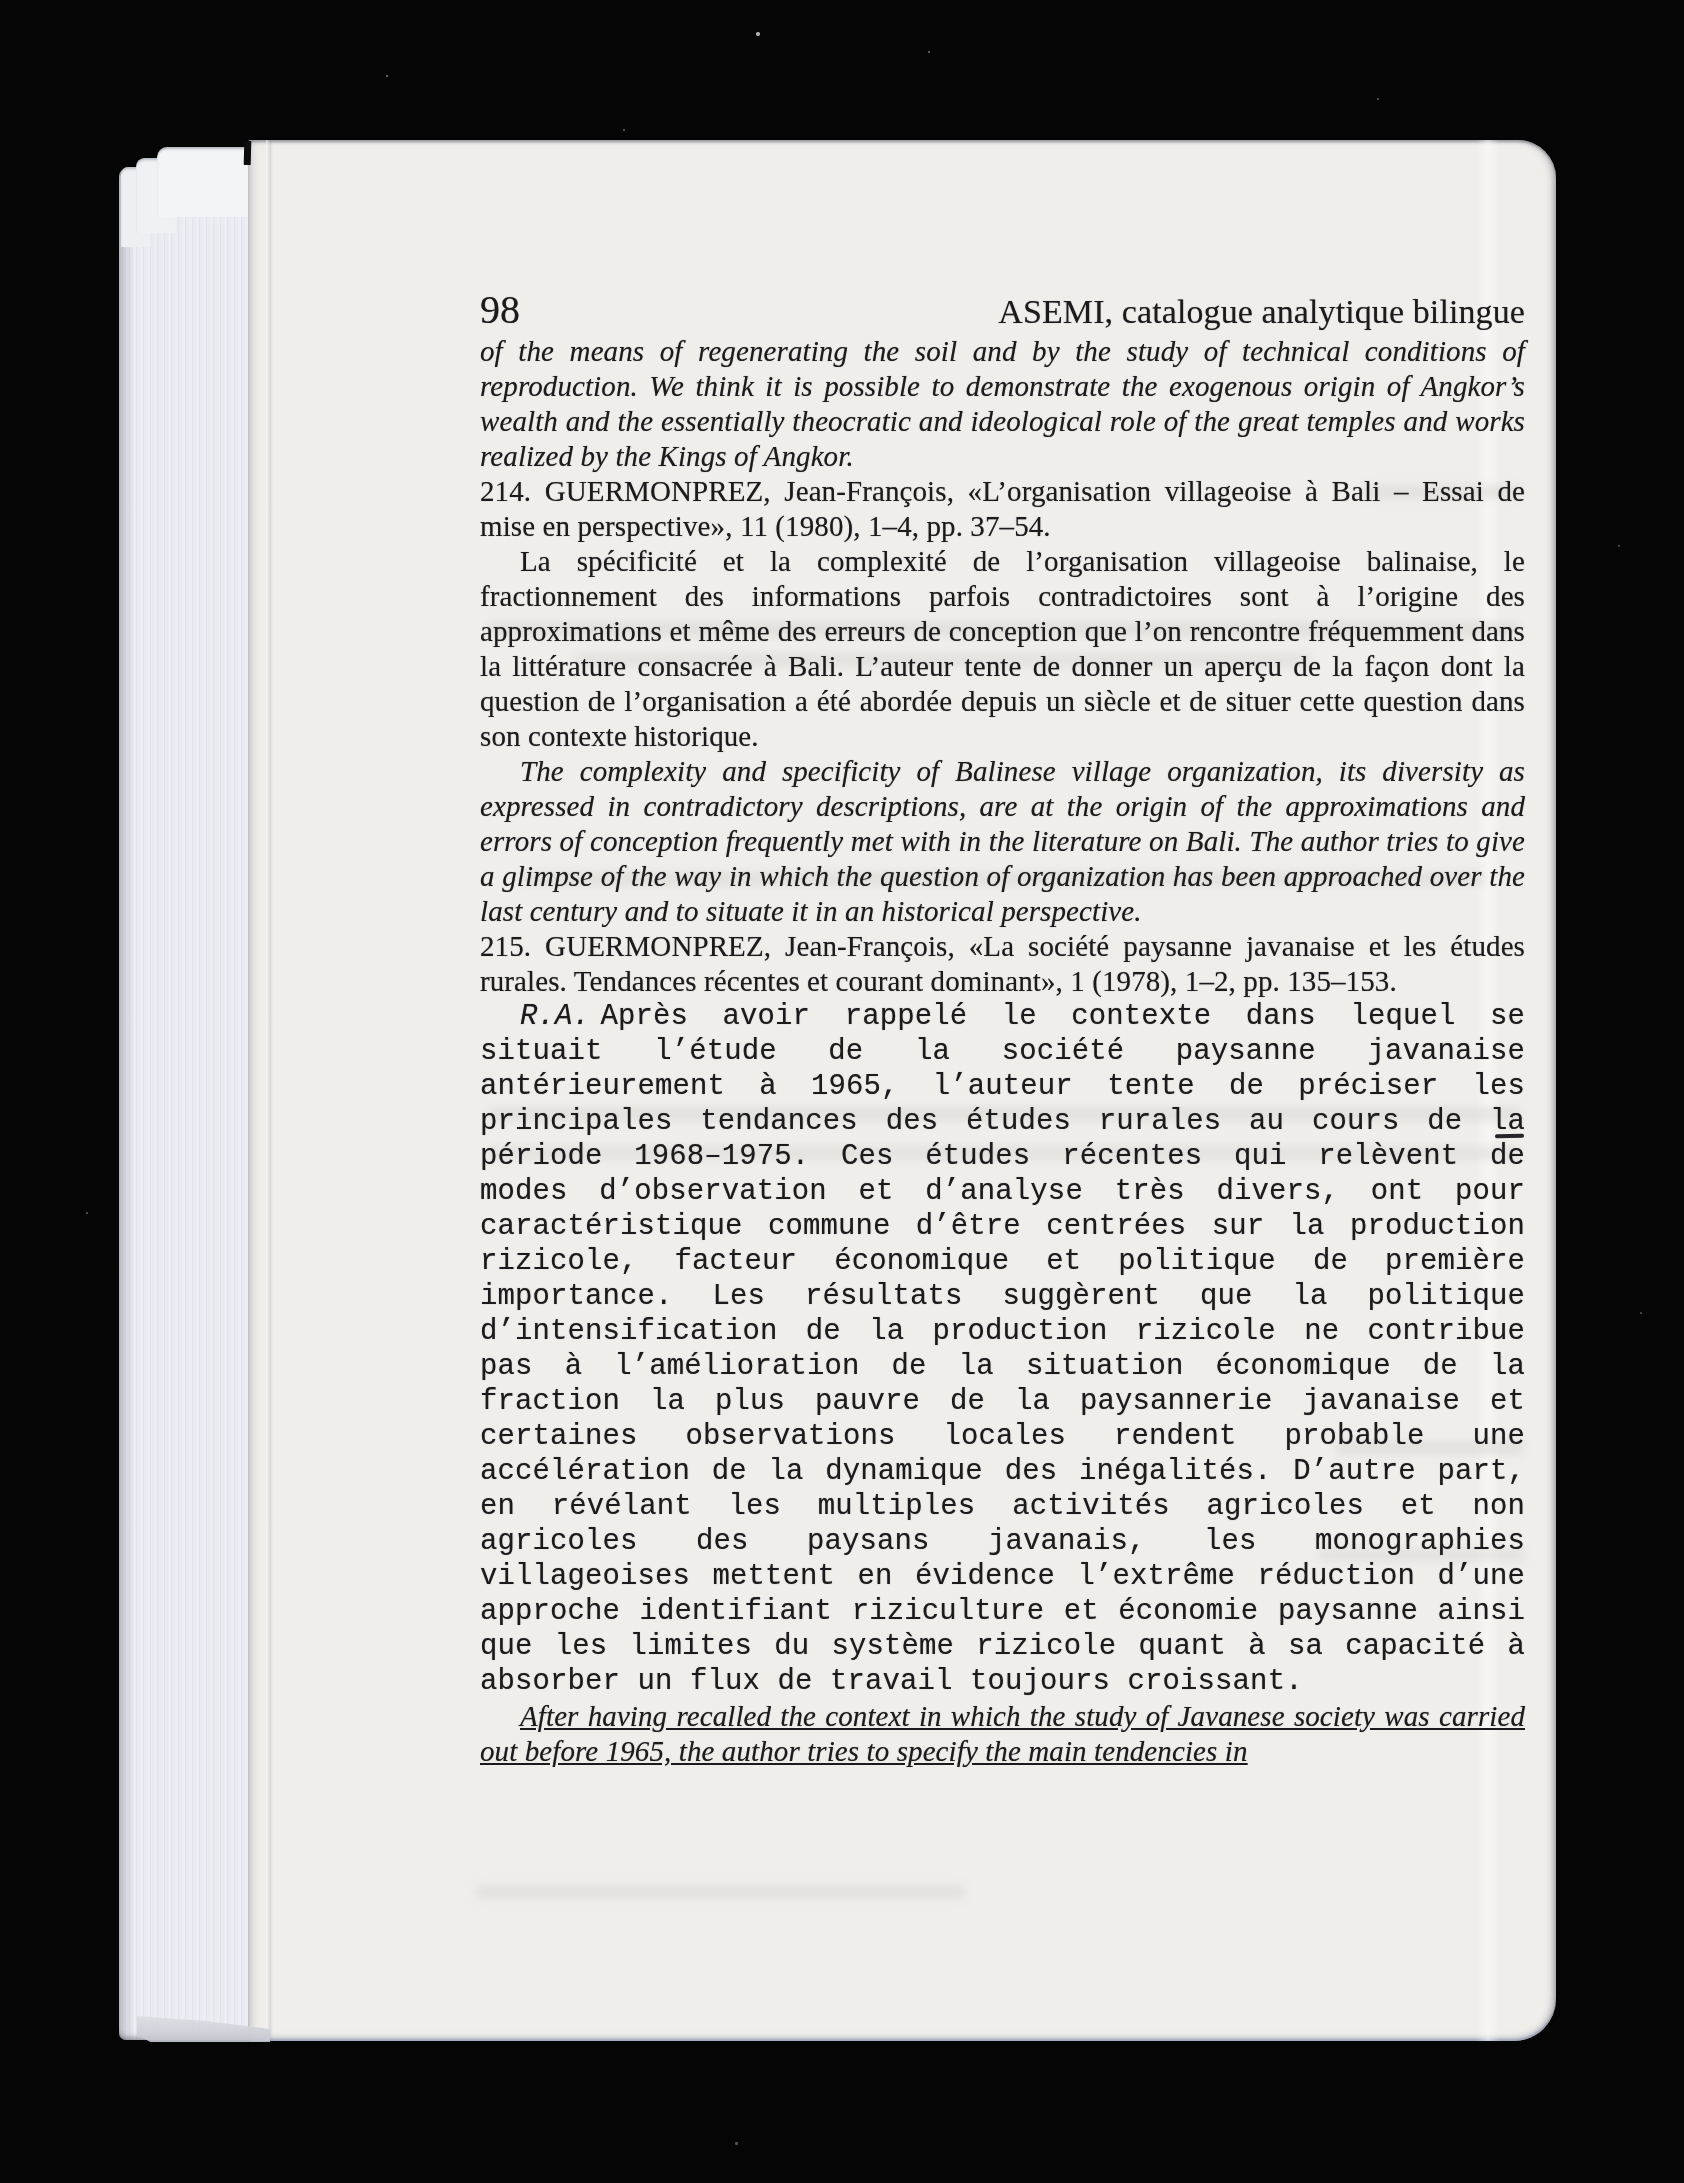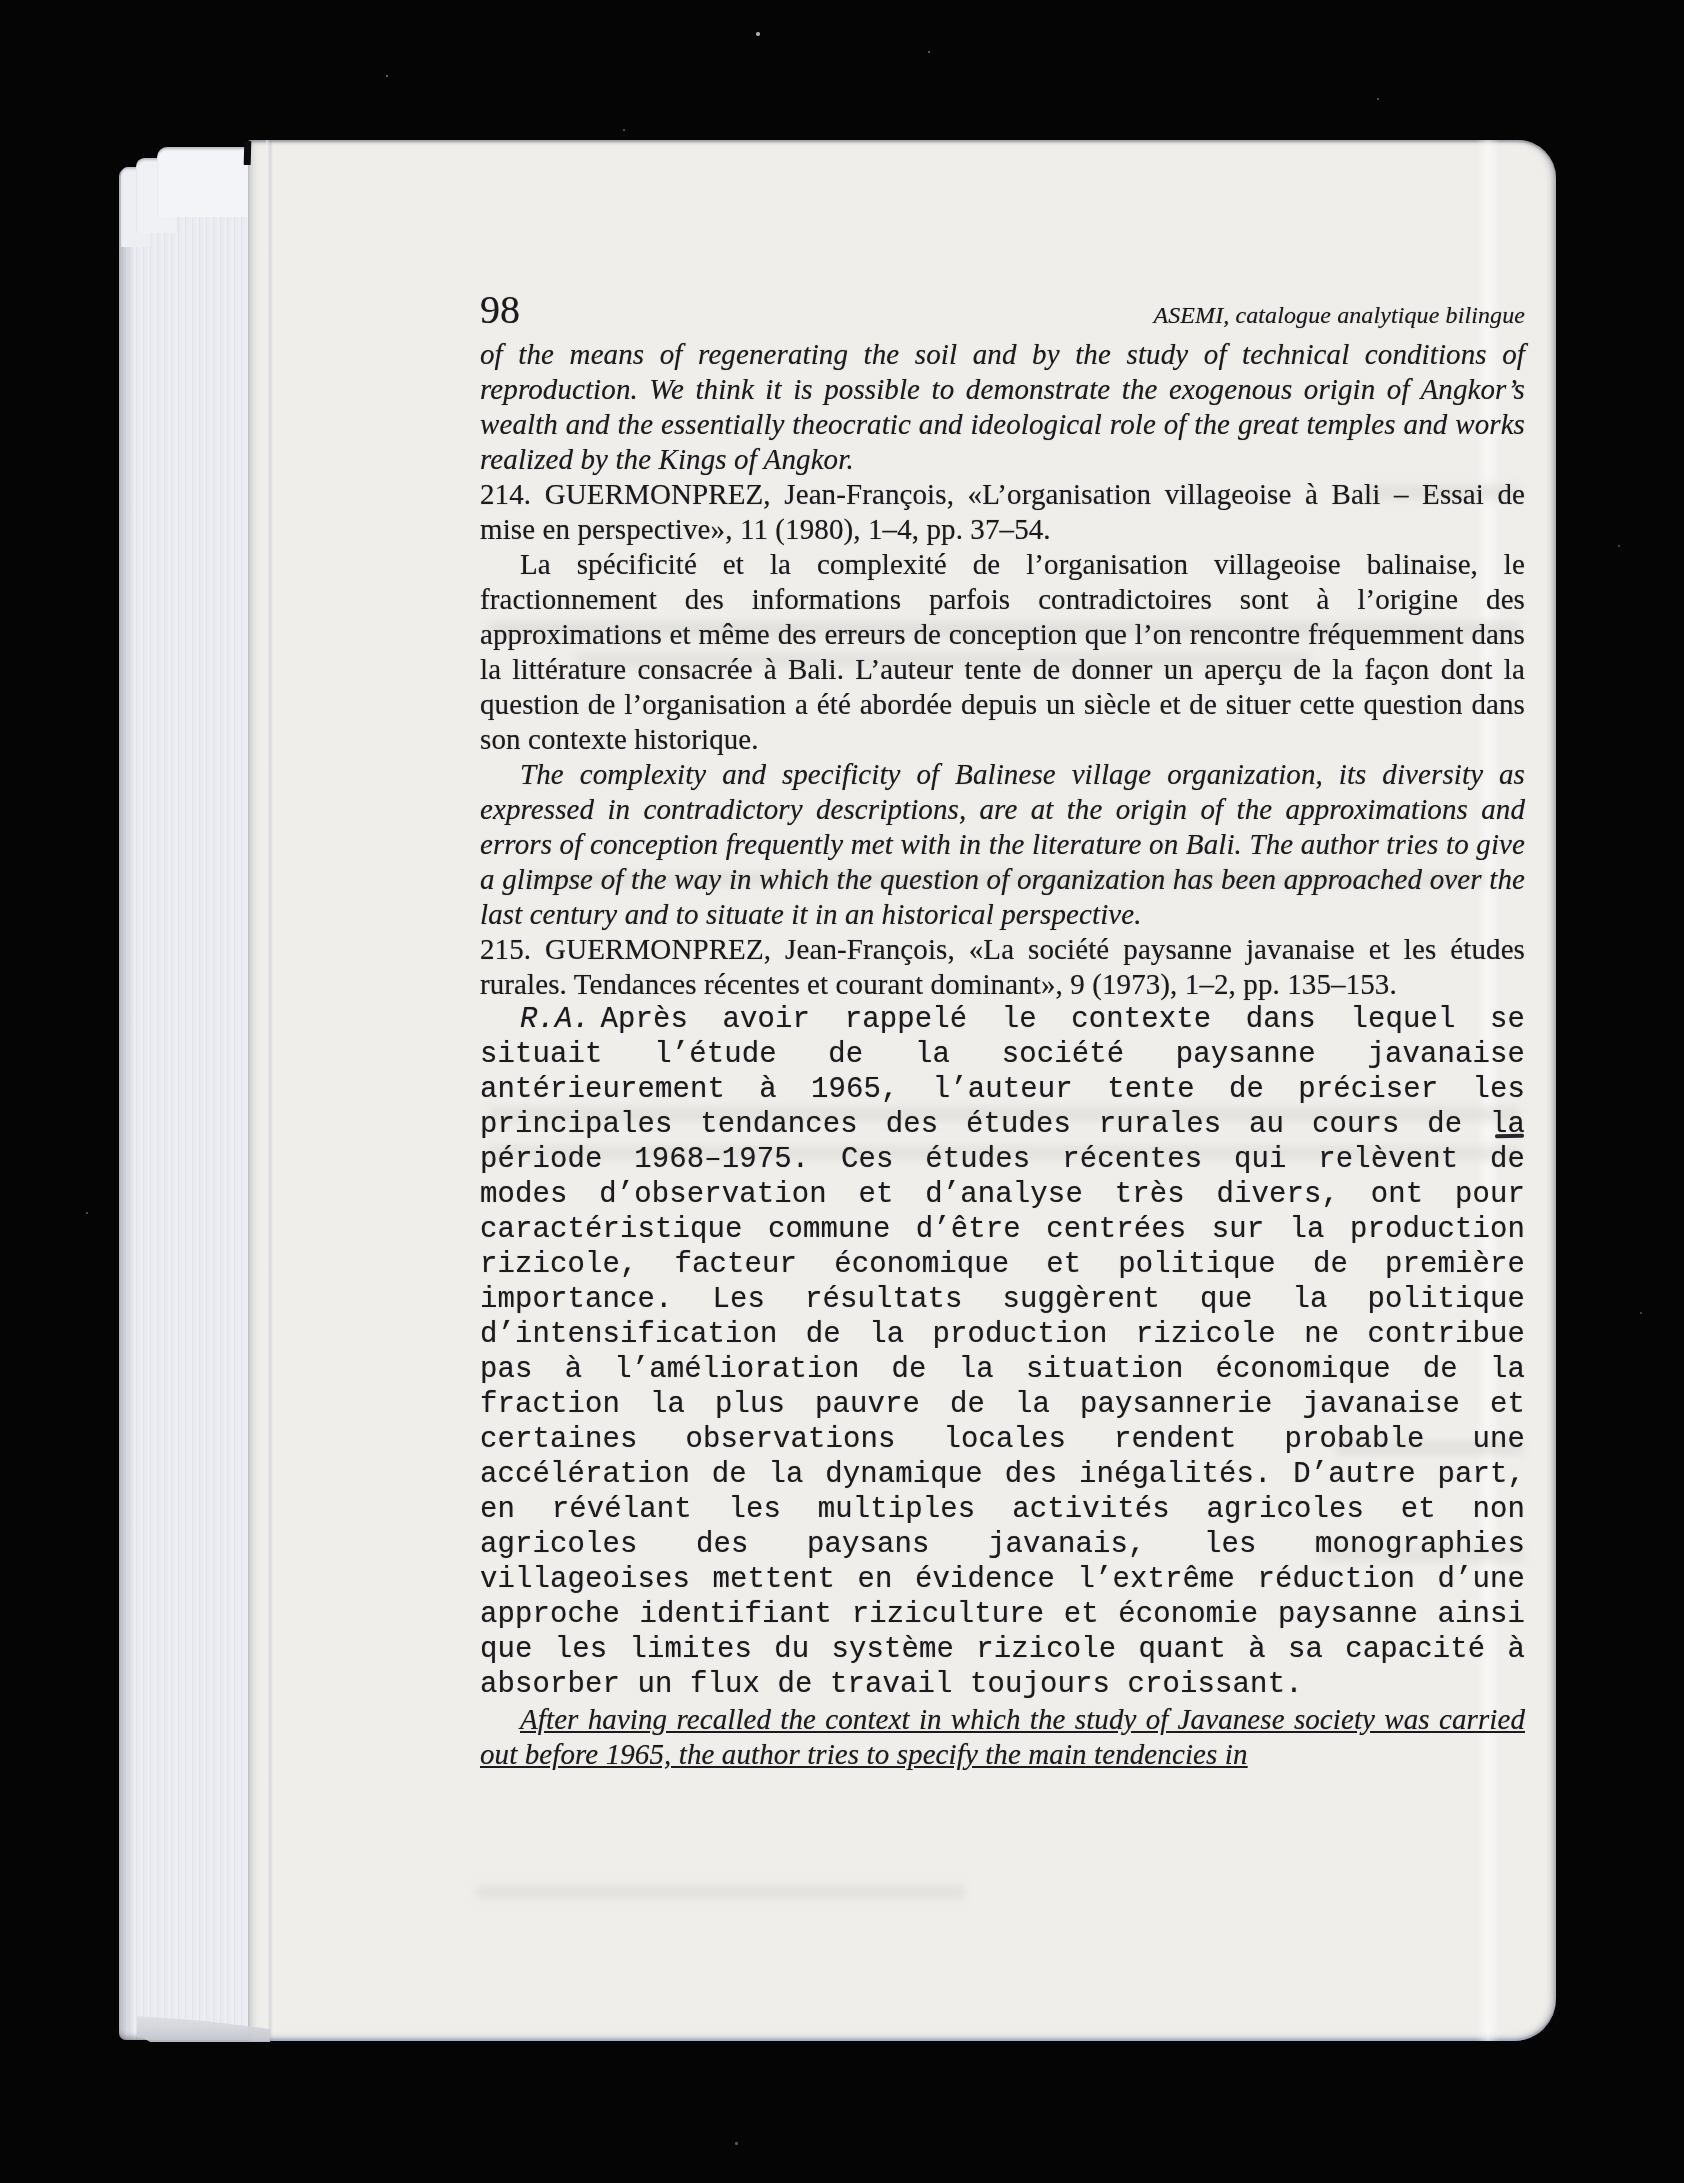--- a/index.html
+++ b/index.html
@@ -72,21 +72,21 @@
     position:absolute; left:480px; top:288px; width:1045px; z-index:3;
     color:#1b1a1c; font-size:29px; line-height:35px; text-align:justify;
     letter-spacing:0.1px;
     text-shadow:0 0 0.9px rgba(28,28,32,.5);
   }
   .text-col p { margin:0; }
   .it { font-style:italic; }
   .ind { text-indent:40px; }
   .hdr { display:flex; justify-content:space-between; align-items:baseline;
          font-size:40px; line-height:44px;gap:10px; }
-  .rtitle { font-style:italic; font-size:24px; }
+  .rtitle { font-size:34px; }
   .cont   { margin-top:24.5px; }
   .e214   { margin-top:35px; }
   .fr214  { margin-top:33px; }
   .en214  { margin-top:40px; }
   .e215   { margin-top:54px; }
   .fr215  { margin-top:26px;font-family:Liberation Mono, monospace; }
   .en215  { margin-top:35px;text-decoration:underline; }
   .ra { font-style:italic; margin-right:10.5px; }
 </style>
 </head>
@@ -124,21 +124,21 @@
     <span class="folio">98</span>
     <span class="rtitle">ASEMI, catalogue analytique bilingue</span>
   </div>
 
   <p class="it cont">of the means of regenerating the soil and by the study of technical conditions of reproduction. We think it is possible to demonstrate the exogenous origin of Angkor’s wealth and the essentially theocratic and ideological role of the great temples and works realized by the Kings of Angkor.</p>
 
   <p class="e214">214. GUERMONPREZ, Jean-François, «L’organisation villageoise à Bali – Essai de mise en perspective», 11 (1980), 1–4, pp. 37–54.</p>
   <p class="ind fr214">La spécificité et la complexité de l’organisation villageoise balinaise, le fractionnement des informations parfois contradictoires sont à l’origine des approximations et même des erreurs de conception que l’on rencontre fréquemment dans la littérature consacrée à Bali. L’auteur tente de donner un aperçu de la façon dont la question de l’organisation a été abordée depuis un siècle et de situer cette question dans son contexte historique.</p>
   <p class="it ind en214">The complexity and specificity of Balinese village organization, its diversity as expressed in contradictory descriptions, are at the origin of the approximations and errors of conception frequently met with in the literature on Bali. The author tries to give a glimpse of the way in which the question of organization has been approached over the last century and to situate it in an historical perspective.</p>
 
-  <p class="e215">215. GUERMONPREZ, Jean-François, «La société paysanne javanaise et les études rurales. Tendances récentes et courant dominant», 9 (1973), 1–2, pp. 135–153.</p>
+  <p class="e215">215. GUERMONPREZ, Jean-François, «La société paysanne javanaise et les études rurales. Tendances récentes et courant dominant», 1 (1978), 1–2, pp. 135–153.</p>
   <p class="ind fr215"><span class="ra">R.A.</span><span>Après avoir rappelé le contexte dans lequel se situait l’étude de la société paysanne javanaise antérieurement à 1965, l’auteur tente de préciser les principales tendances des études rurales au cours de la période 1968–1975. Ces études récentes qui relèvent de modes d’observation et d’analyse très divers, ont pour caractéristique commune d’être centrées sur la production rizicole, facteur économique et politique de première importance. Les résultats suggèrent que la politique d’intensification de la production rizicole ne contribue pas à l’amélioration de la situation économique de la fraction la plus pauvre de la paysannerie javanaise et certaines observations locales rendent probable une accélération de la dynamique des inégalités. D’autre part, en révélant les multiples activités agricoles et non agricoles des paysans javanais, les monographies villageoises mettent en évidence l’extrême réduction d’une approche identifiant riziculture et économie paysanne ainsi que les limites du système rizicole quant à sa capacité à absorber un flux de travail toujours croissant.</span></p>
   <p class="it ind en215">After having recalled the context in which the study of Javanese society was carried out before 1965, the author tries to specify the main tendencies in</p>
 </div>
 
 <div class="tick"></div>
 <div class="dash-mark"></div>
 <div class="fold"></div>
 
 
 </body></html>

